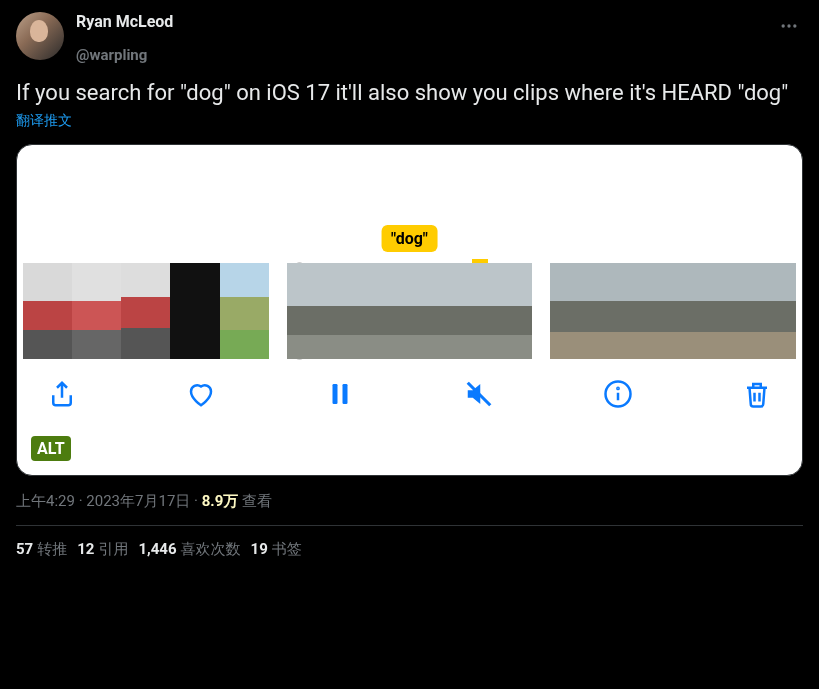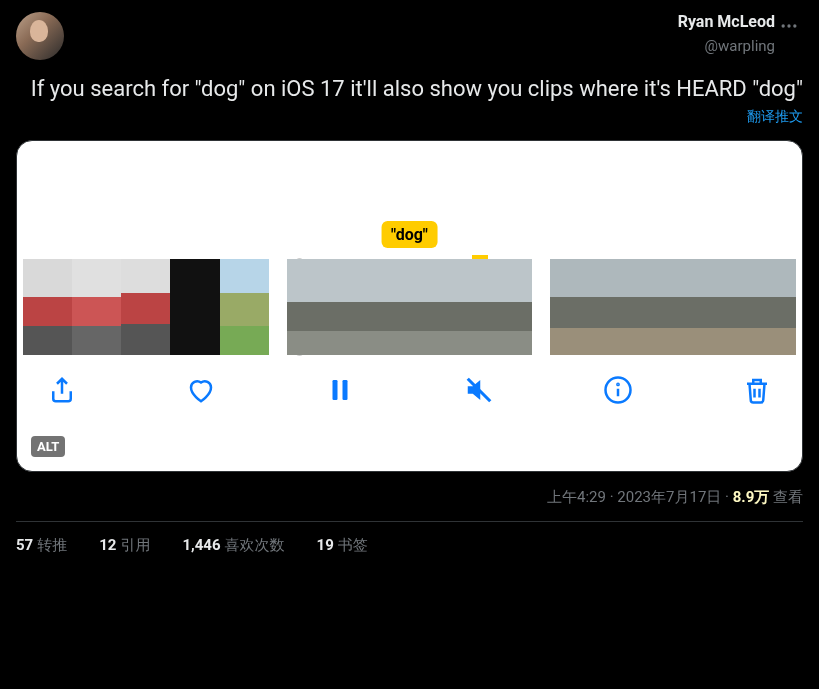--- a/index.html
+++ b/index.html
@@ -4,34 +4,34 @@
 <style>
   * { box-sizing: border-box; margin: 0; padding: 0; }
   body {
     background: #000;
     color: #e7e9ea;
     font-family: -apple-system, BlinkMacSystemFont, "Segoe UI", Roboto, Helvetica, Arial, sans-serif;
     width: 819px;
     height: 689px;
     overflow: hidden;
   }
-  .tweet { padding: 12px 16px 0 16px; text-align: right; }
+  .tweet { padding: 12px 16px 0 16px; }
   .header { display: flex; align-items: flex-start; }
   .avatar {
     width: 48px; height: 48px; border-radius: 50%;
     background: linear-gradient(135deg, #bca18a 0%, #8a6b56 40%, #2a2a2a 100%);
     flex-shrink: 0; margin-right: 12px; position: relative; overflow: hidden;
   }
   .avatar::after{
     content:""; position:absolute; left:14px; top:8px; width:18px; height:22px;
     background:#d9b59a; border-radius:50% 50% 45% 45%;
   }
   .name-block { flex: 1; min-width: 0; }
   .display-name { font-weight: 700; font-size: 16px; color: #e7e9ea; }
-  .handle { color: #71767b; font-size: 15px; margin-top: 6px; }
+  .handle { color: #71767b; font-size: 15px; margin-top: 15px; font-weight: bold; }
   .more { color: #71767b; padding: 4px; cursor: pointer; }
   .more svg { width: 20px; height: 20px; fill: #71767b; }
   .body-text { margin-top: 14px; font-size: 22px; line-height: 30px; color: #e7e9ea; }
   .translate { color: #1d9bf0; font-size: 14px; margin-top: 4px; cursor: pointer; }
   .media-card {
     margin-top: 14px; background: #fff; border-radius: 16px; overflow: hidden;
     border: 1px solid #2f3336; position: relative; height: 332px;
   }
   .media-top { height: 118px; position: relative; }
   .badge-dog {
@@ -52,27 +52,27 @@
   .g1 .thumb:nth-child(5){background:linear-gradient(#b7d5e8 35%,#9a6 35%,#9a6 70%,#7a5 70%);}
   .g2 { position:relative; }
   .g2 .thumb{background:linear-gradient(#bcc5c9 45%,#6b6e66 45%,#6b6e66 75%,#8a8d85 75%);}
   .playhead{position:absolute; left:10px; top:0; bottom:0; width:5px; background:#fff; border-radius:3px; box-shadow:0 0 0 1px rgba(0,0,0,.2);}
   .g3 .thumb{background:linear-gradient(#aeb8bc 40%,#6b6e66 40%,#6b6e66 72%,#9a8f7a 72%);}
   .controls{display:flex; justify-content:space-between; align-items:center; padding:20px 30px 0 30px;}
   .ctrl{color:#0a7aff; cursor:pointer;}
   .ctrl svg{width:30px; height:30px; stroke:#0a7aff; fill:none; stroke-width:2;}
   .ctrl.fill svg{fill:#0a7aff; stroke:none;}
   .alt-badge{
-    position:absolute; left:14px; bottom:14px; background:#737373; color:#fff;
-    font-size:13px; font-weight:700; padding:3px 6px; border-radius:4px;
+    position:absolute; left:14px; bottom:14px; background:#4d7c0f; color:#fff;
+    font-size:16px; font-weight:700; padding:3px 6px; border-radius:4px;
   }
   .meta{ color:#71767b; font-size:15px; margin-top:16px; }
   .meta .strong{ color:#fef9c3; font-weight:700; }
   .divider{ border-top:1px solid #2f3336; margin-top:14px; }
-  .stats{ display:flex; gap:32px; padding:14px 0 0 0; font-size:15px; color:#71767b;}
+  .stats{ display:flex; gap:10px; padding:14px 0 0 0; font-size:15px; color:#71767b;}
   .stats .n{ color:#e7e9ea; font-weight:700; margin-right:4px;}
 </style>
 </head>
 <body>
 
 <div class="tweet">
 
   <div class="header">
     <div class="avatar"></div>
     <div class="name-block">

